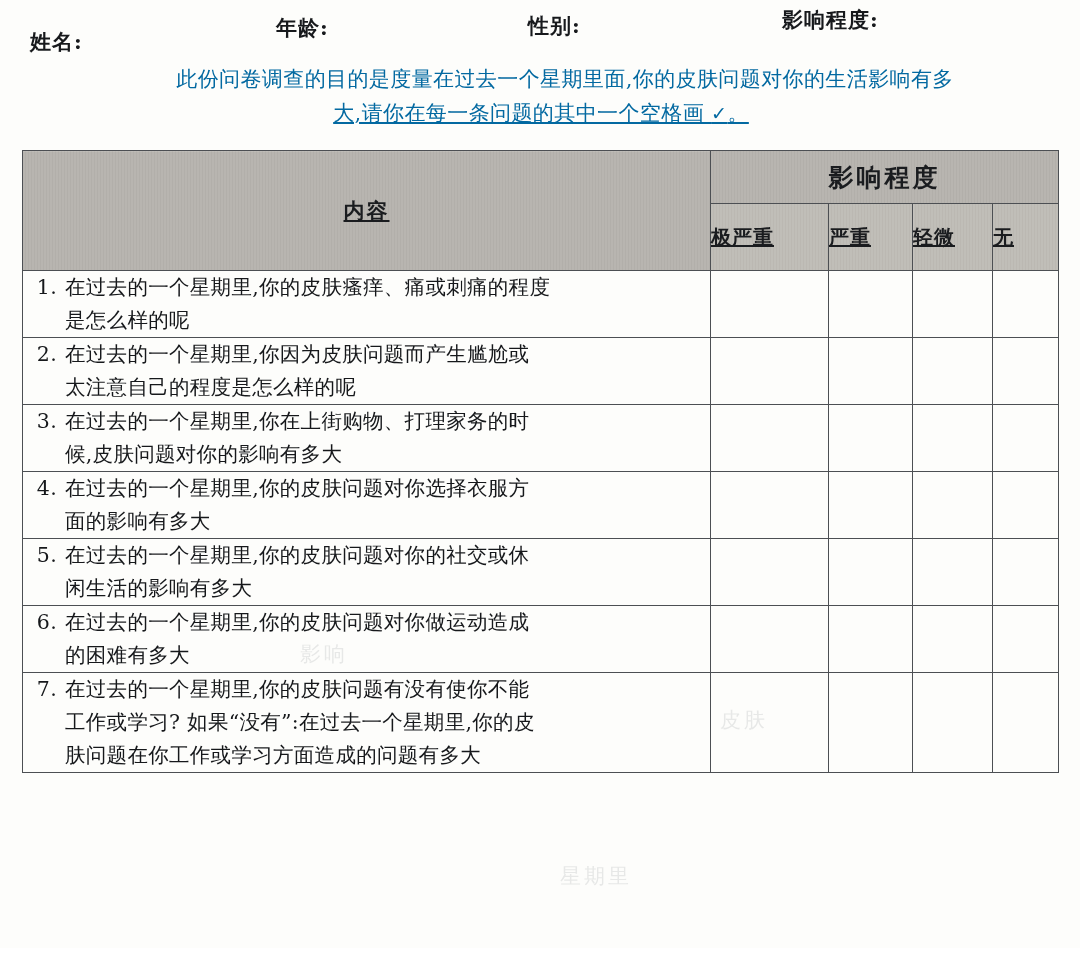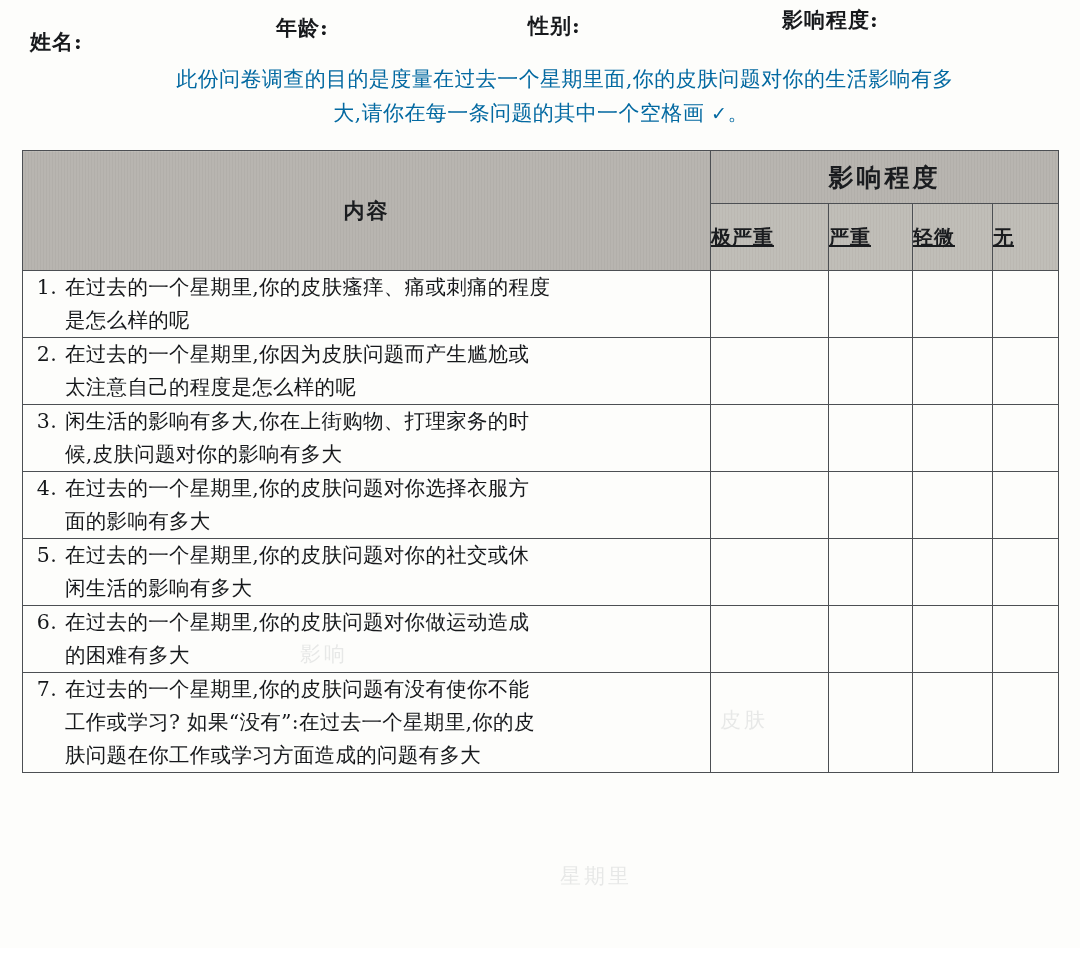--- a/index.html
+++ b/index.html
@@ -48,21 +48,21 @@
     left: 26px;
     top: 62px;
     width: 1030px;
     font-size: 21px;
     line-height: 34px;
     letter-spacing: 0.4px;
     color: #0369a1;
     text-align: center;
   }
   .intro .l1 { text-indent: 48px; display: block; }
-  .intro .l2 { display: block; }
+  .intro .l2 { display: block; text-decoration: underline; }
   .tick { font-family: "DejaVu Sans", sans-serif; font-size: 19px; }
 
   
   .table-wrap {
     position: absolute;
     left: 22px;
     top: 150px;
     width: 1036px;
   }
   table.dlqi {
@@ -79,20 +79,21 @@
     background: #b9b6b0;
     background-image:
       repeating-linear-gradient(0deg, rgba(255,255,255,0.10) 0 1px, rgba(0,0,0,0.045) 1px 2px),
       repeating-linear-gradient(90deg, rgba(255,255,255,0.08) 0 1px, rgba(0,0,0,0.04) 1px 3px);
     text-align: center;
     font-size: 21px;
     font-weight: 600;
     letter-spacing: 2px;
     height: 118px;
     color: #1a1c1f;
+    text-decoration: underline;
   }
   .head-degree {
     background: #b9b6b0;
     background-image:
       repeating-linear-gradient(0deg, rgba(255,255,255,0.10) 0 1px, rgba(0,0,0,0.045) 1px 2px),
       repeating-linear-gradient(90deg, rgba(255,255,255,0.08) 0 1px, rgba(0,0,0,0.04) 1px 3px);
     text-align: center;
     font-size: 25px;
     font-weight: 700;
     letter-spacing: 3px;
@@ -225,21 +226,21 @@
           <td class="cell"></td>
           <td class="cell"></td>
           <td class="cell"></td>
           <td class="cell"></td>
         </tr>
         <tr>
           <td class="q-text">
             <div class="qrow">
               <span class="num">3.</span>
               <span class="body">
-                <span>闲生活的影响有多大,你在上街购物、打理家务的时</span><br>
+                <span>在过去的一个星期里,你在上街购物、打理家务的时</span><br>
                 <span>候,皮肤问题对你的影响有多大</span>
               </span>
             </div>
           </td>
           <td class="cell"></td>
           <td class="cell"></td>
           <td class="cell"></td>
           <td class="cell"></td>
         </tr>
         <tr>

